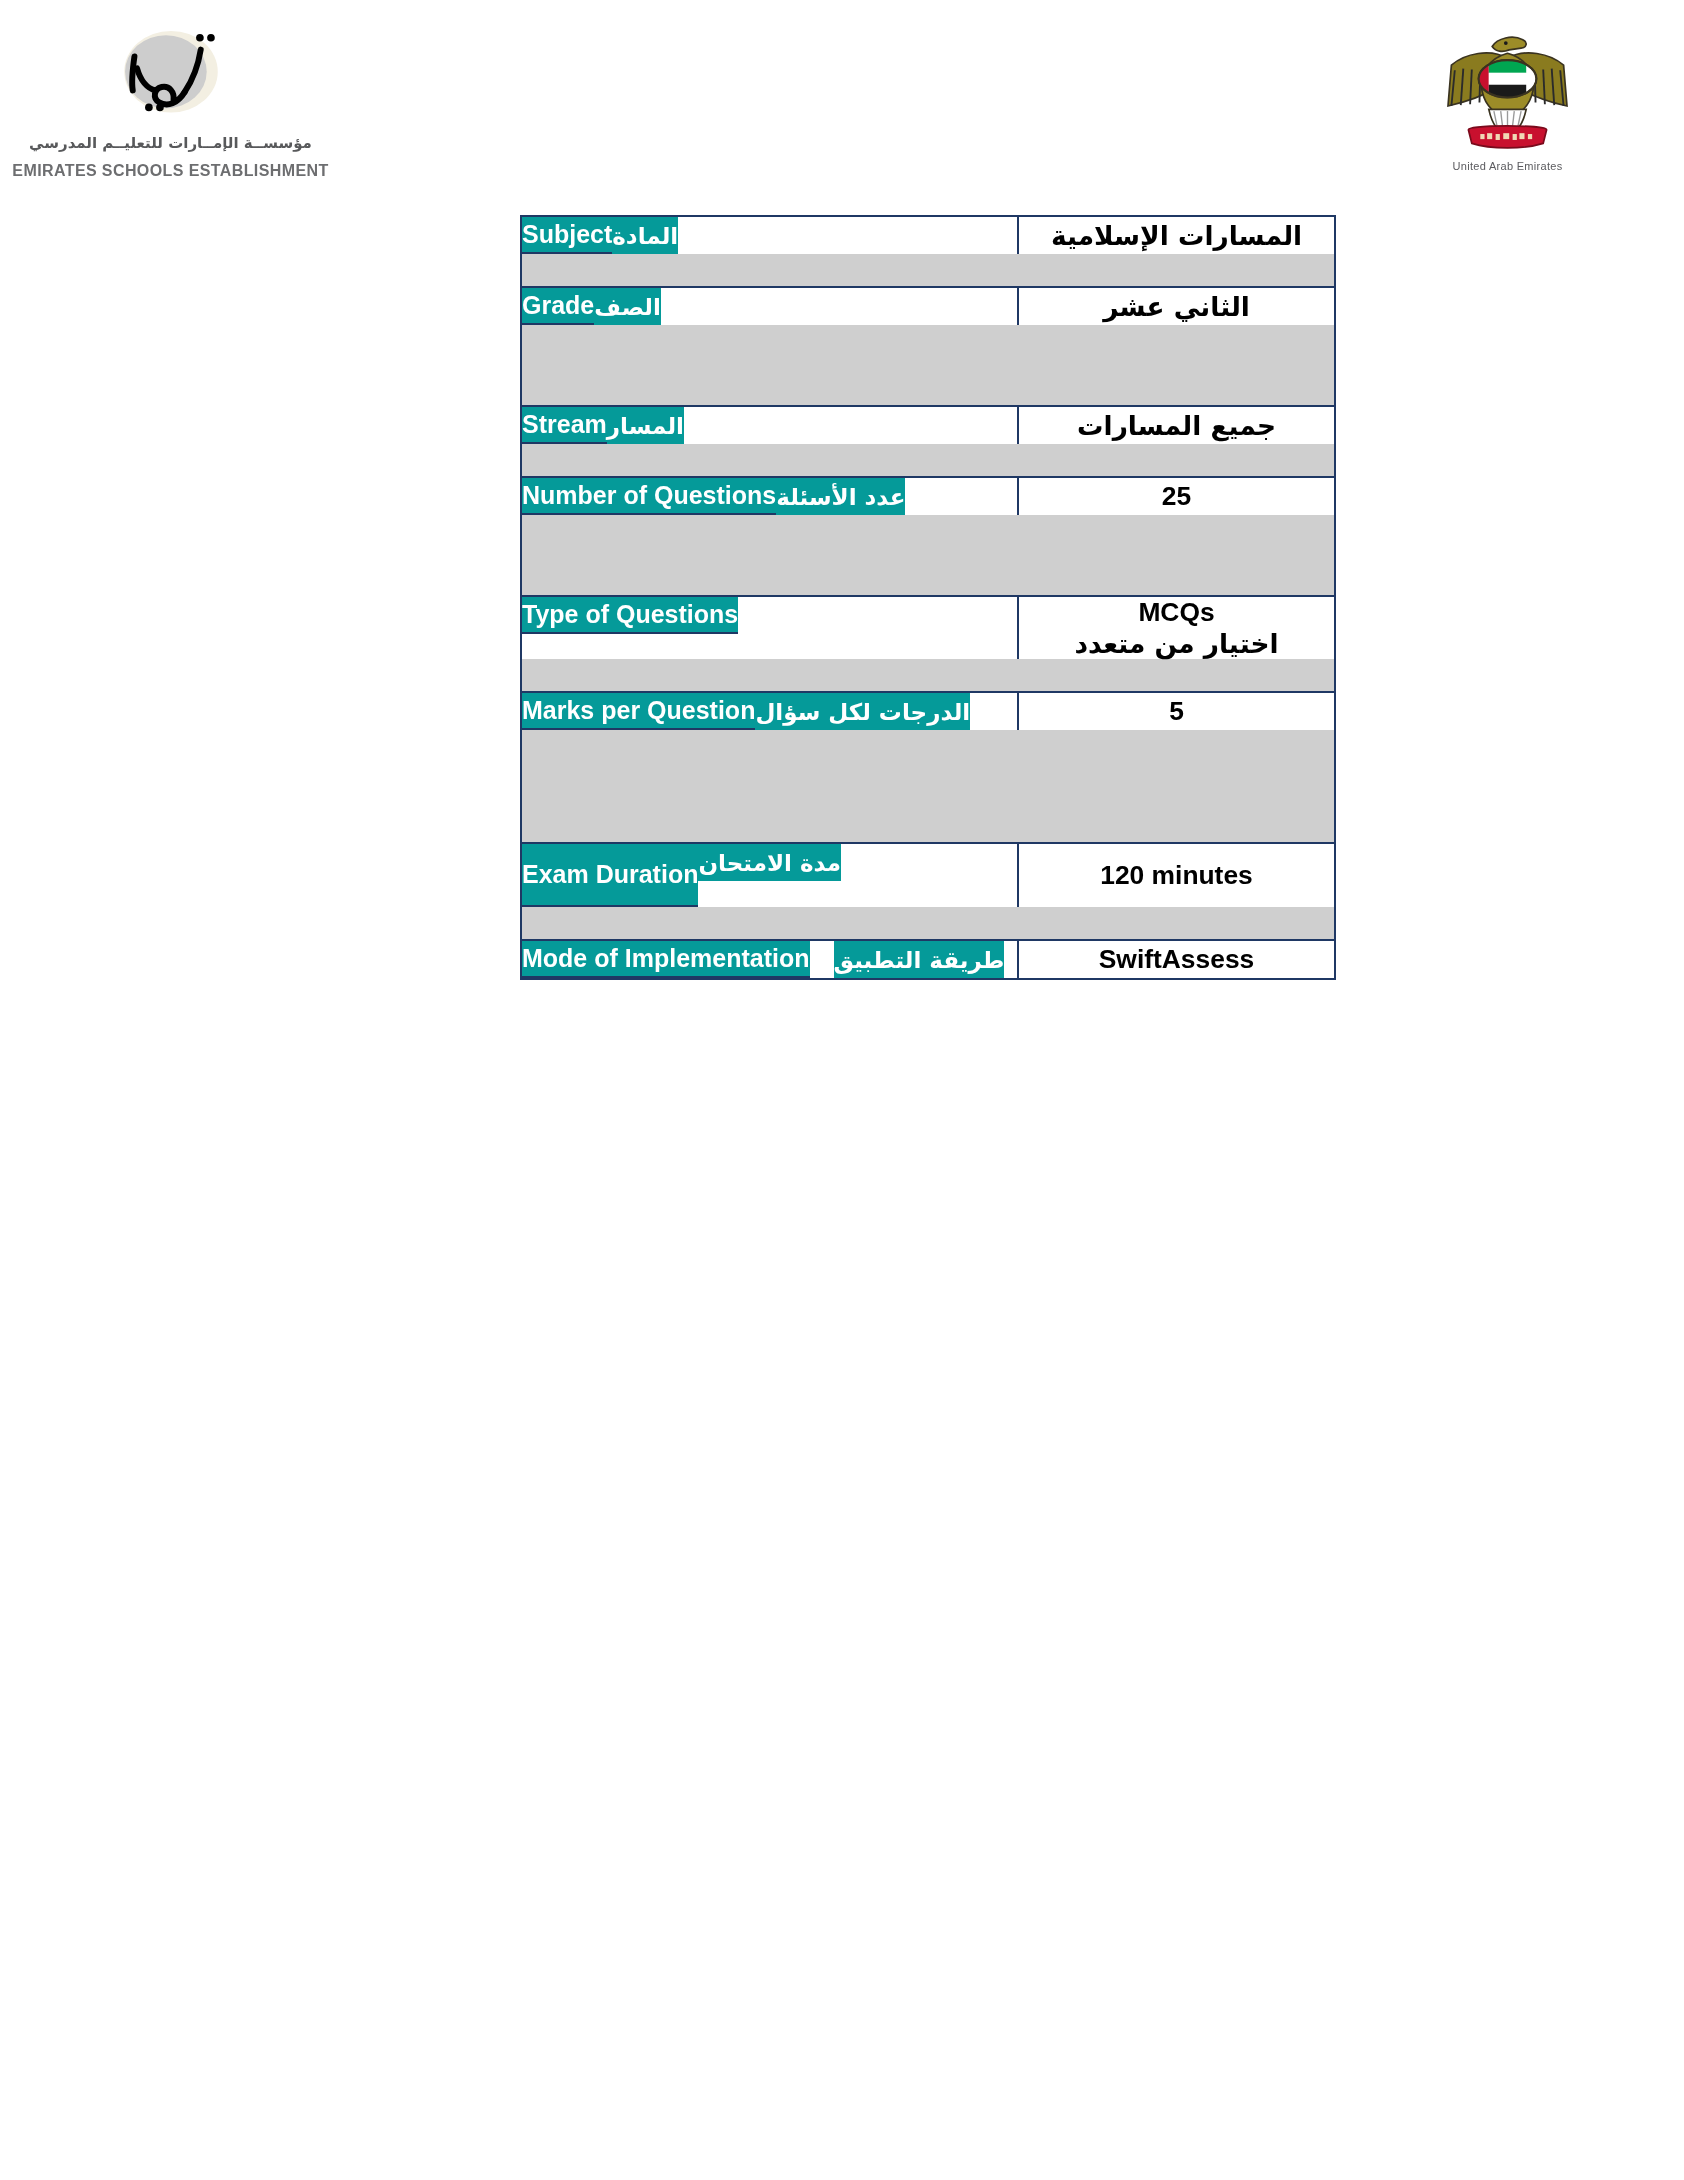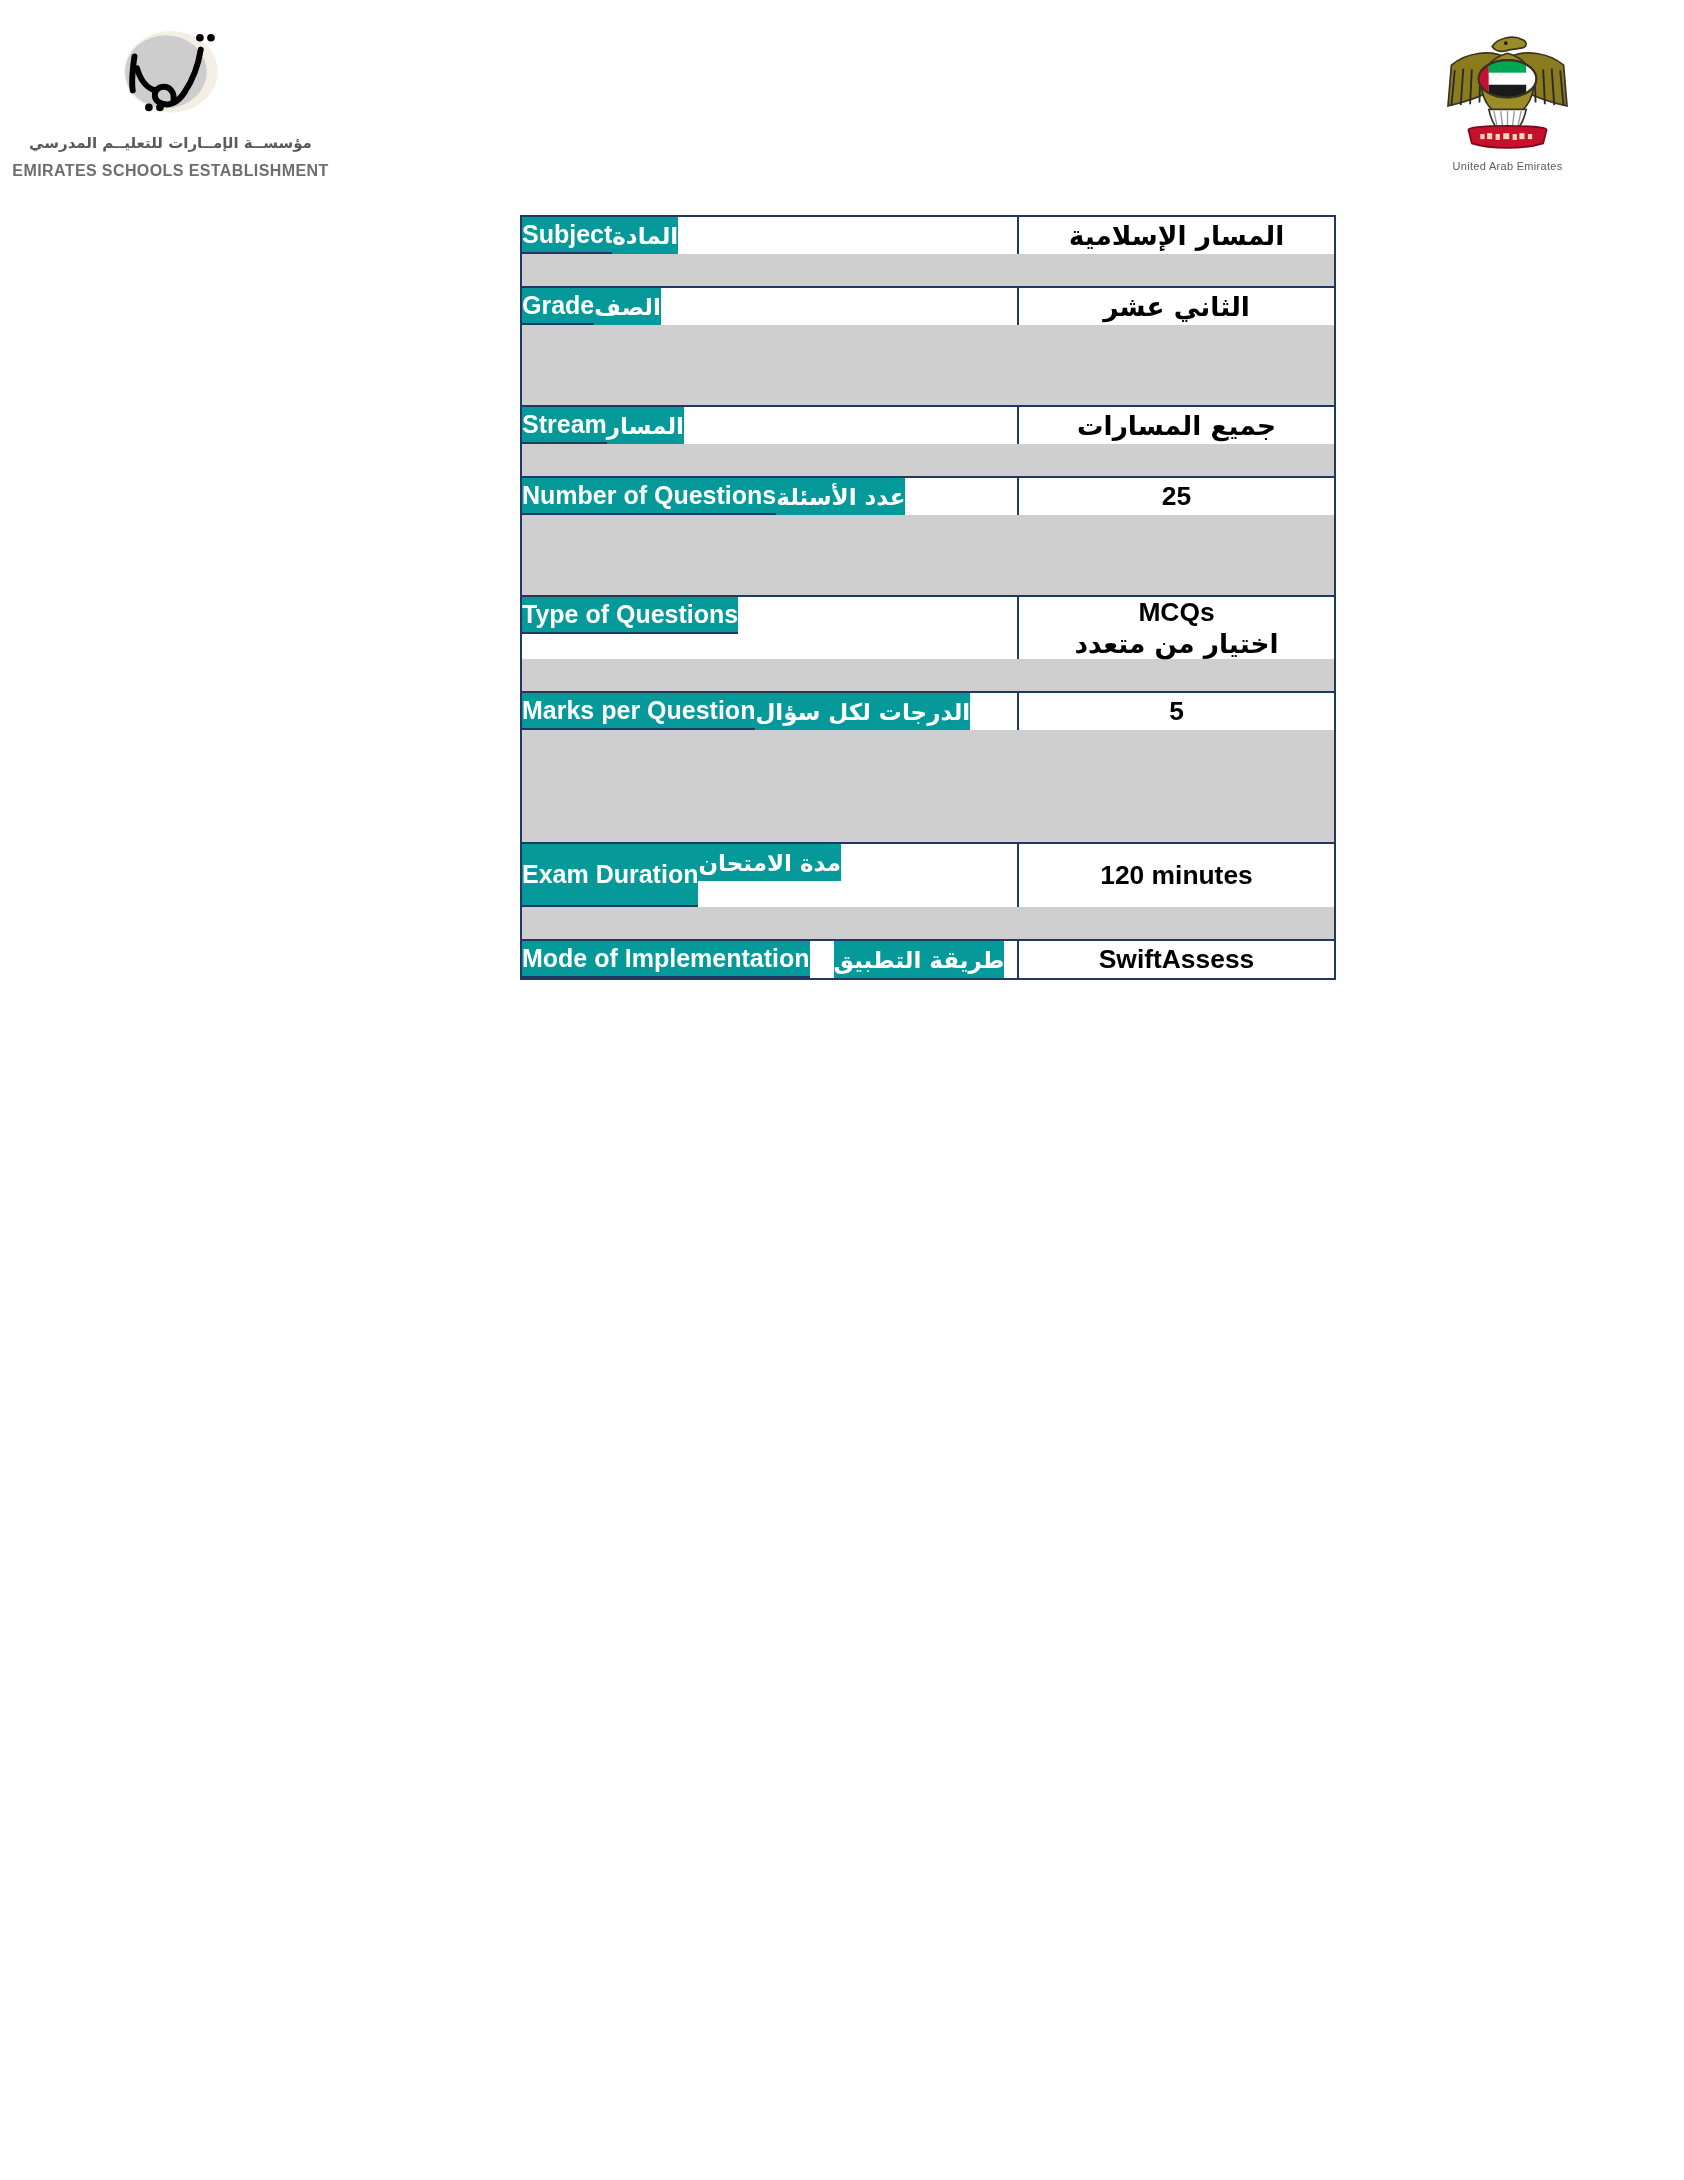--- a/index.html
+++ b/index.html
@@ -226,21 +226,21 @@
   </div>
 
 </div>
 
 <div class="table-wrap">
     <div class="block">
       <div class="labels">
         <div class="label-en" style="height: 37px;">Subject</div>
         <div class="label-ar" style="height: 37px;">المادة</div>
       </div>
-      <div class="value ar">المسار الإسلامية</div>
+      <div class="value ar">المسارات الإسلامية</div>
     </div>
     <div class="spacer" style="height: 32px;"></div>
     <div class="block">
       <div class="labels">
         <div class="label-en" style="height: 37px;">Grade</div>
         <div class="label-ar" style="height: 37px;">الصف</div>
       </div>
       <div class="value ar">الثاني عشر</div>
     </div>
     <div class="spacer" style="height: 80px;"></div>

